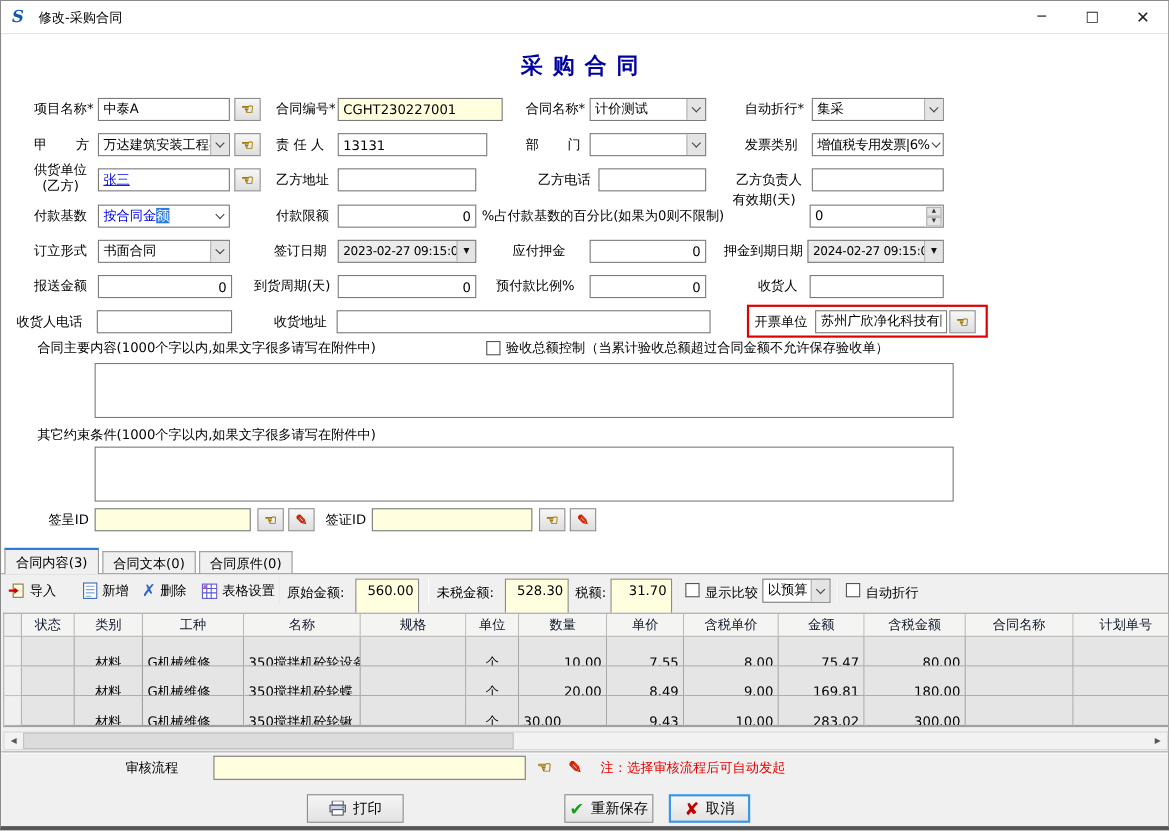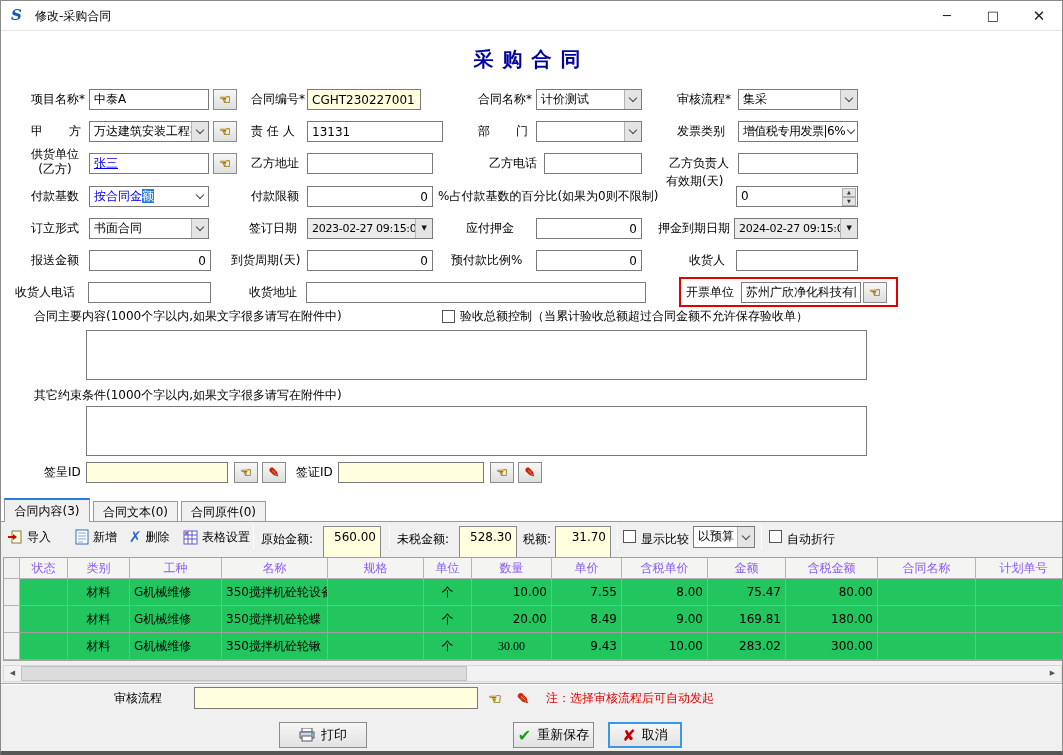--- a/index.html
+++ b/index.html
@@ -49,24 +49,24 @@
   
   .tbtn{position:absolute;top:524px;height:24px;display:flex;align-items:center;gap:4px;font-size:12px;white-space:nowrap;}
   .sep{position:absolute;top:524px;width:1px;height:24px;background:#b8b8b8;border-right:1px solid #fff;}
   .tbx{position:absolute;top:525px;height:36px;border:1px solid #8a8a8a;background:#FFFFDF;text-align:right;
        line-height:20px;padding:0 4px;font-size:12px;}
   .tlbl{position:absolute;top:530px;white-space:nowrap;}
   
   #grid{position:absolute;left:2px;top:556px;width:1059px;border:1px solid #a0a0a0;border-right:none;background:#fff;overflow:hidden;}
   .grow{display:flex;height:27px;}
   .ghrow{display:flex;height:21px;}
-  .gh{background:#f4f4f3;border-right:1px solid #b4b4b4;border-bottom:1px solid #b4b4b4;color:#8b5cf6;
+  .gh{background:#f4f4f3;border-right:1px solid #b4b4b4;border-bottom:1px solid #b4b4b4;color:#0f172a;
       text-align:center;line-height:20px;overflow:hidden;white-space:nowrap;flex:none;}
-  .gc{background:#22c55e;border-right:1px solid #9f9f9f;border-bottom:1px solid #9f9f9f;line-height:26px;
-      overflow:hidden;white-space:nowrap;padding:0 4px;flex:none;}
+  .gc{background:#e5e5e5;border-right:1px solid #9f9f9f;border-bottom:1px solid #9f9f9f;line-height:26px;
+      overflow:hidden;white-space:nowrap;padding:10px 4px;flex:none;}
   .gsel{background:#f0f0f0;border-right:1px solid #b4b4b4;border-bottom:1px solid #b4b4b4;flex:none;}
   
   .hscroll{position:absolute;left:2px;top:664px;width:1059px;height:17px;background:#f2f2f2;border:1px solid #d8d8d8;}
   .sbtn{position:absolute;top:0;width:17px;height:15px;text-align:center;font-size:7px;line-height:15px;color:#555;}
   .thumb{position:absolute;left:17px;top:0;width:446px;height:15px;background:#dcdcdc;border:1px solid #c0c0c0;}
   
   .footer{position:absolute;left:0;top:682px;width:100%;height:69px;background:#f0f0f0;border-top:1px solid #a8a8a8;box-shadow:inset 0 1px 0 #fff;}
   .note{position:absolute;color:#e60000;white-space:nowrap;}
   .bbtn{position:absolute;top:721px;height:26px;background:linear-gradient(#f6f6f6,#e2e2e2);border:1px solid #8c8c8c;
         display:flex;align-items:center;justify-content:center;gap:6px;font-size:13px;}
@@ -89,29 +89,29 @@
       <span class="wbtn" style="font-size:15px">✕</span>
     </div>
   </div>
 
   <div class="pagetitle">采购合同</div>
 
   <span class="L" style="left:30px;top:91px">项目名称*</span>
   <input class="I" style="left: 88px; top: 88px; width: 120px;" value="中泰A">
   <button class="B hand" style="left:212px;top:88px">☜</button>
   <span class="L" style="left:250px;top:91px">合同编号*</span>
-  <input class="I yel" style="left: 306px; top: 88px; width: 114px;" value="CGHT230227001">
+  <input class="I yel" style="left: 306px; top: 88px; width: 150px;" value="CGHT230227001">
   <span class="L" style="left:477px;top:91px">合同名称*</span>
   <div class="S" style="left:535px;top:88px;width:106px">
     <span>计价测试</span>
     <span class="cbtn">
         <i class="chev"></i>
       </span>
   </div>
-  <span class="L" style="left:676px;top:91px">审核流程*</span>
+  <span class="L" style="left:676px;top:91px">自动折行*</span>
   <div class="S" style="left:737px;top:88px;width:120px">
     <span>集采</span>
     <span class="cbtn">
         <i class="chev"></i>
       </span>
   </div>
 
   <span class="L Lj" style="left:30px;top:123px;width:50px">甲　　方</span>
   <div class="S" style="left:88px;top:120px;width:120px">
     <span>万达建筑安装工程有</span>
@@ -328,21 +328,21 @@
         <div class="gc" style="width: 96px; text-align: left;"></div>
       </div>
       <div class="grow">
         <div class="gsel" style="width: 16px;"></div>
         <div class="gc" style="width: 48px; text-align: center;"></div>
         <div class="gc" style="width: 62px; text-align: center;">材料</div>
         <div class="gc" style="width: 92px; text-align: left;">G机械维修</div>
         <div class="gc" style="width: 106px; text-align: left;">350搅拌机砼轮锹</div>
         <div class="gc" style="width: 96px; text-align: left;"></div>
         <div class="gc" style="width: 48px; text-align: center;">个</div>
-        <div class="gc" style="width: 80px; text-align: center; font-family: Liberation Serif, serif;">30.00</div>
+        <div class="gc" style="width: 80px; text-align: left;">30.00</div>
         <div class="gc" style="width: 70px; text-align: right;">9.43</div>
         <div class="gc" style="width: 86px; text-align: right;">10.00</div>
         <div class="gc" style="width: 78px; text-align: right;">283.02</div>
         <div class="gc" style="width: 92px; text-align: right;">300.00</div>
         <div class="gc" style="width: 98px; text-align: left;"></div>
         <div class="gc" style="width: 96px; text-align: left;"></div>
       </div>
     </div>
 
   <div class="hscroll">

